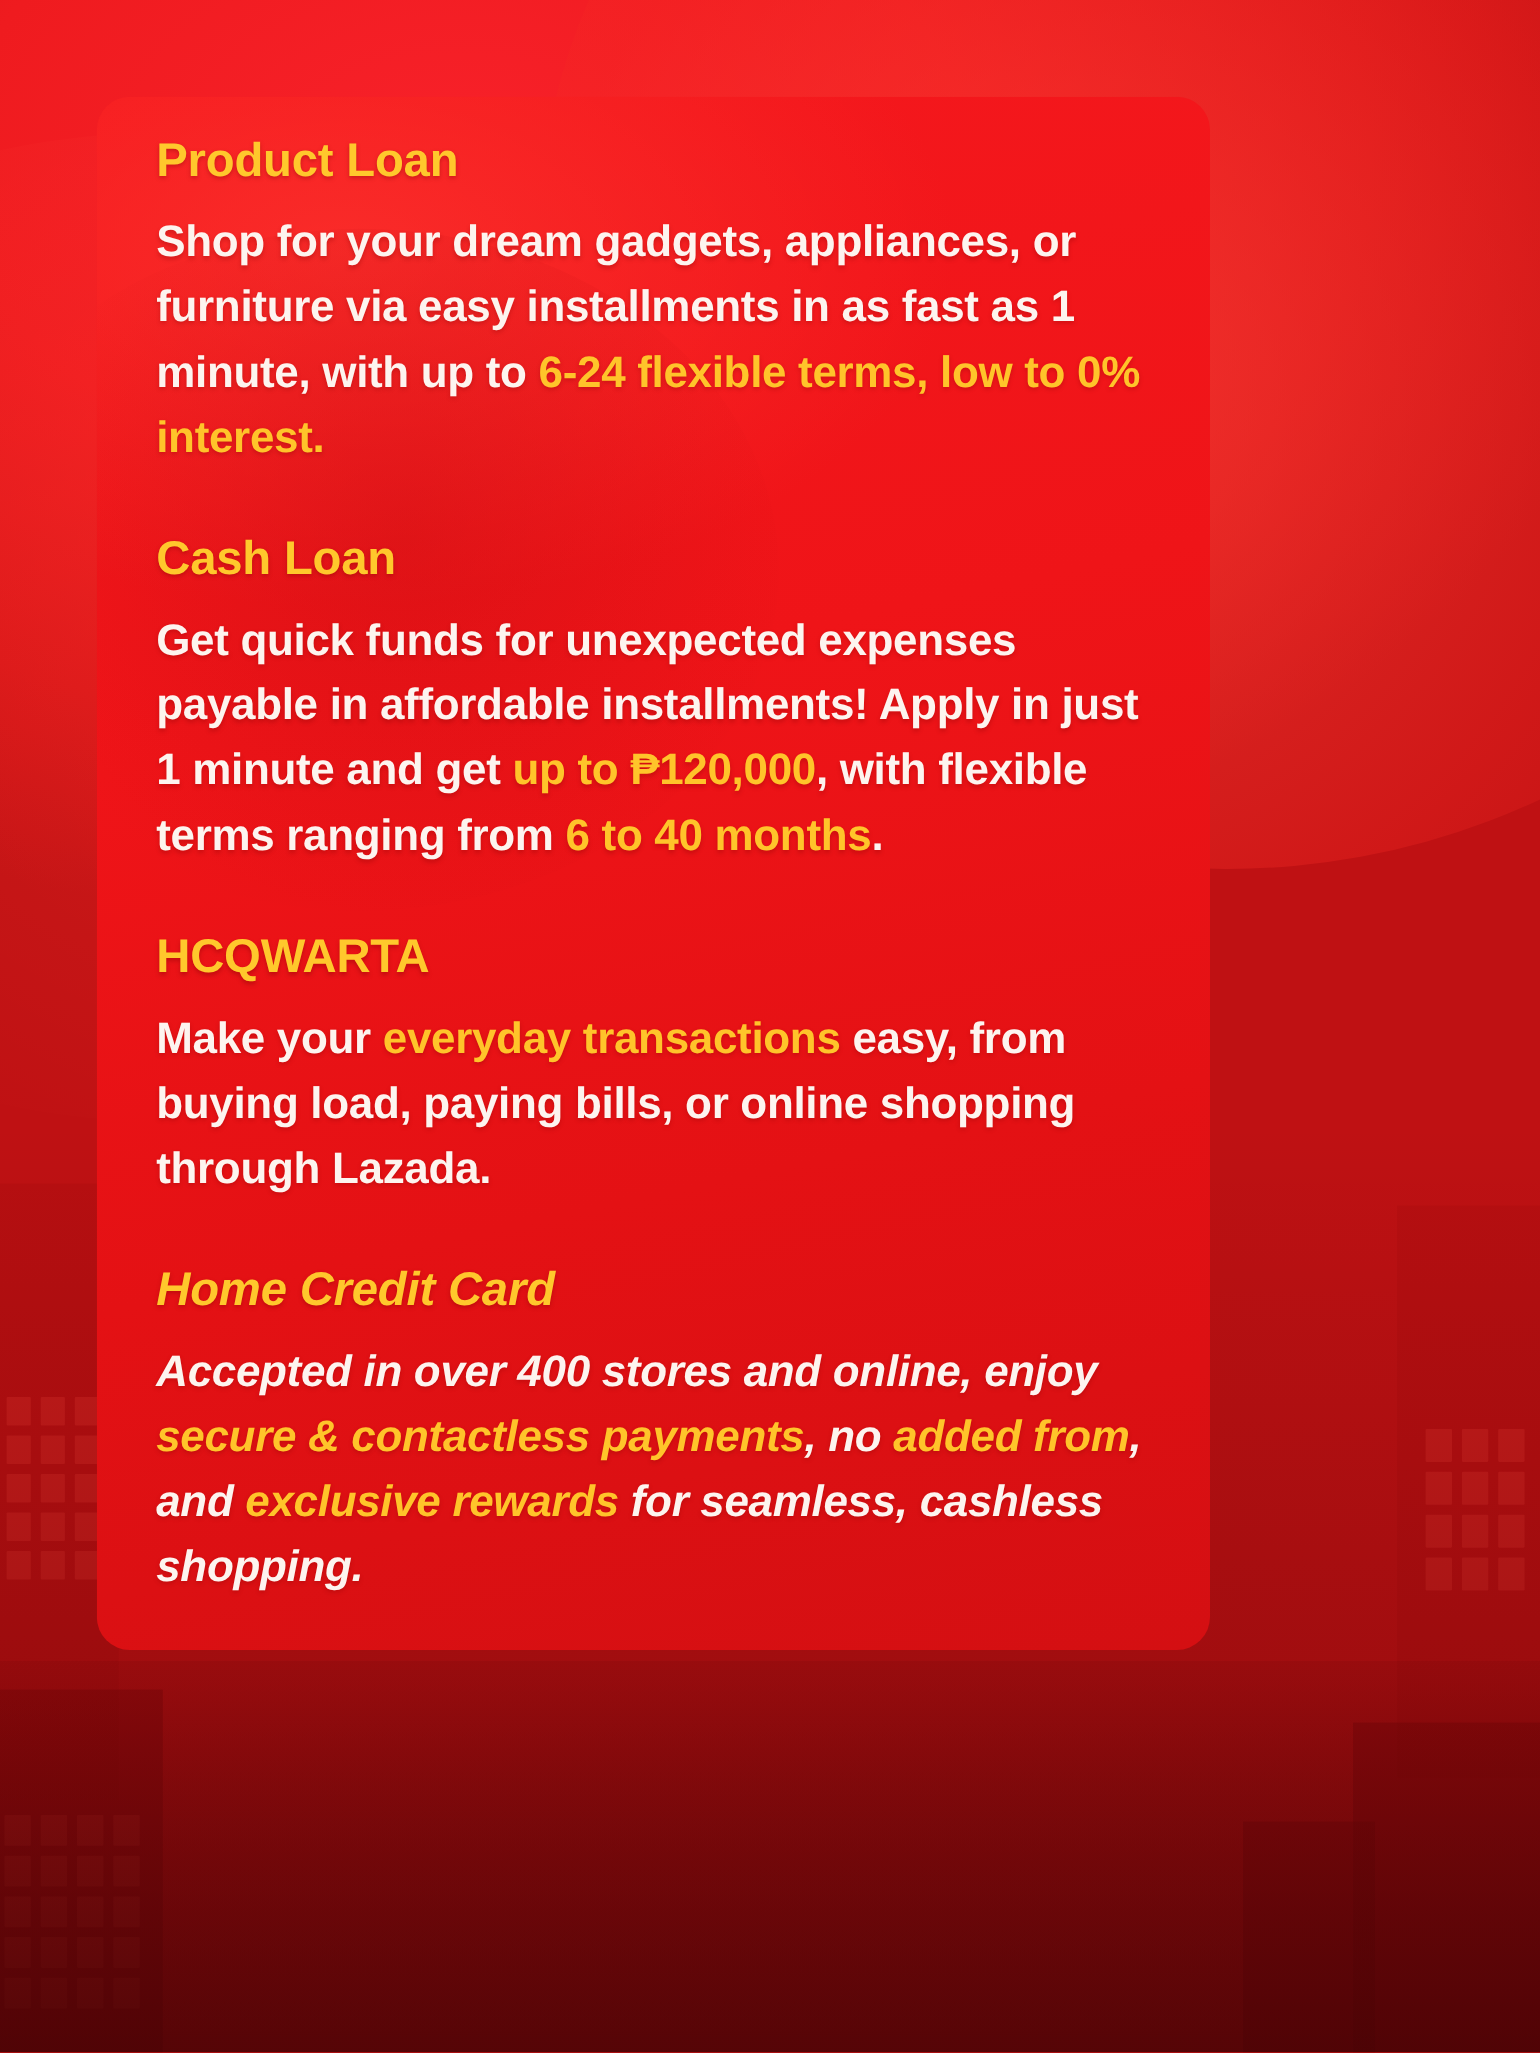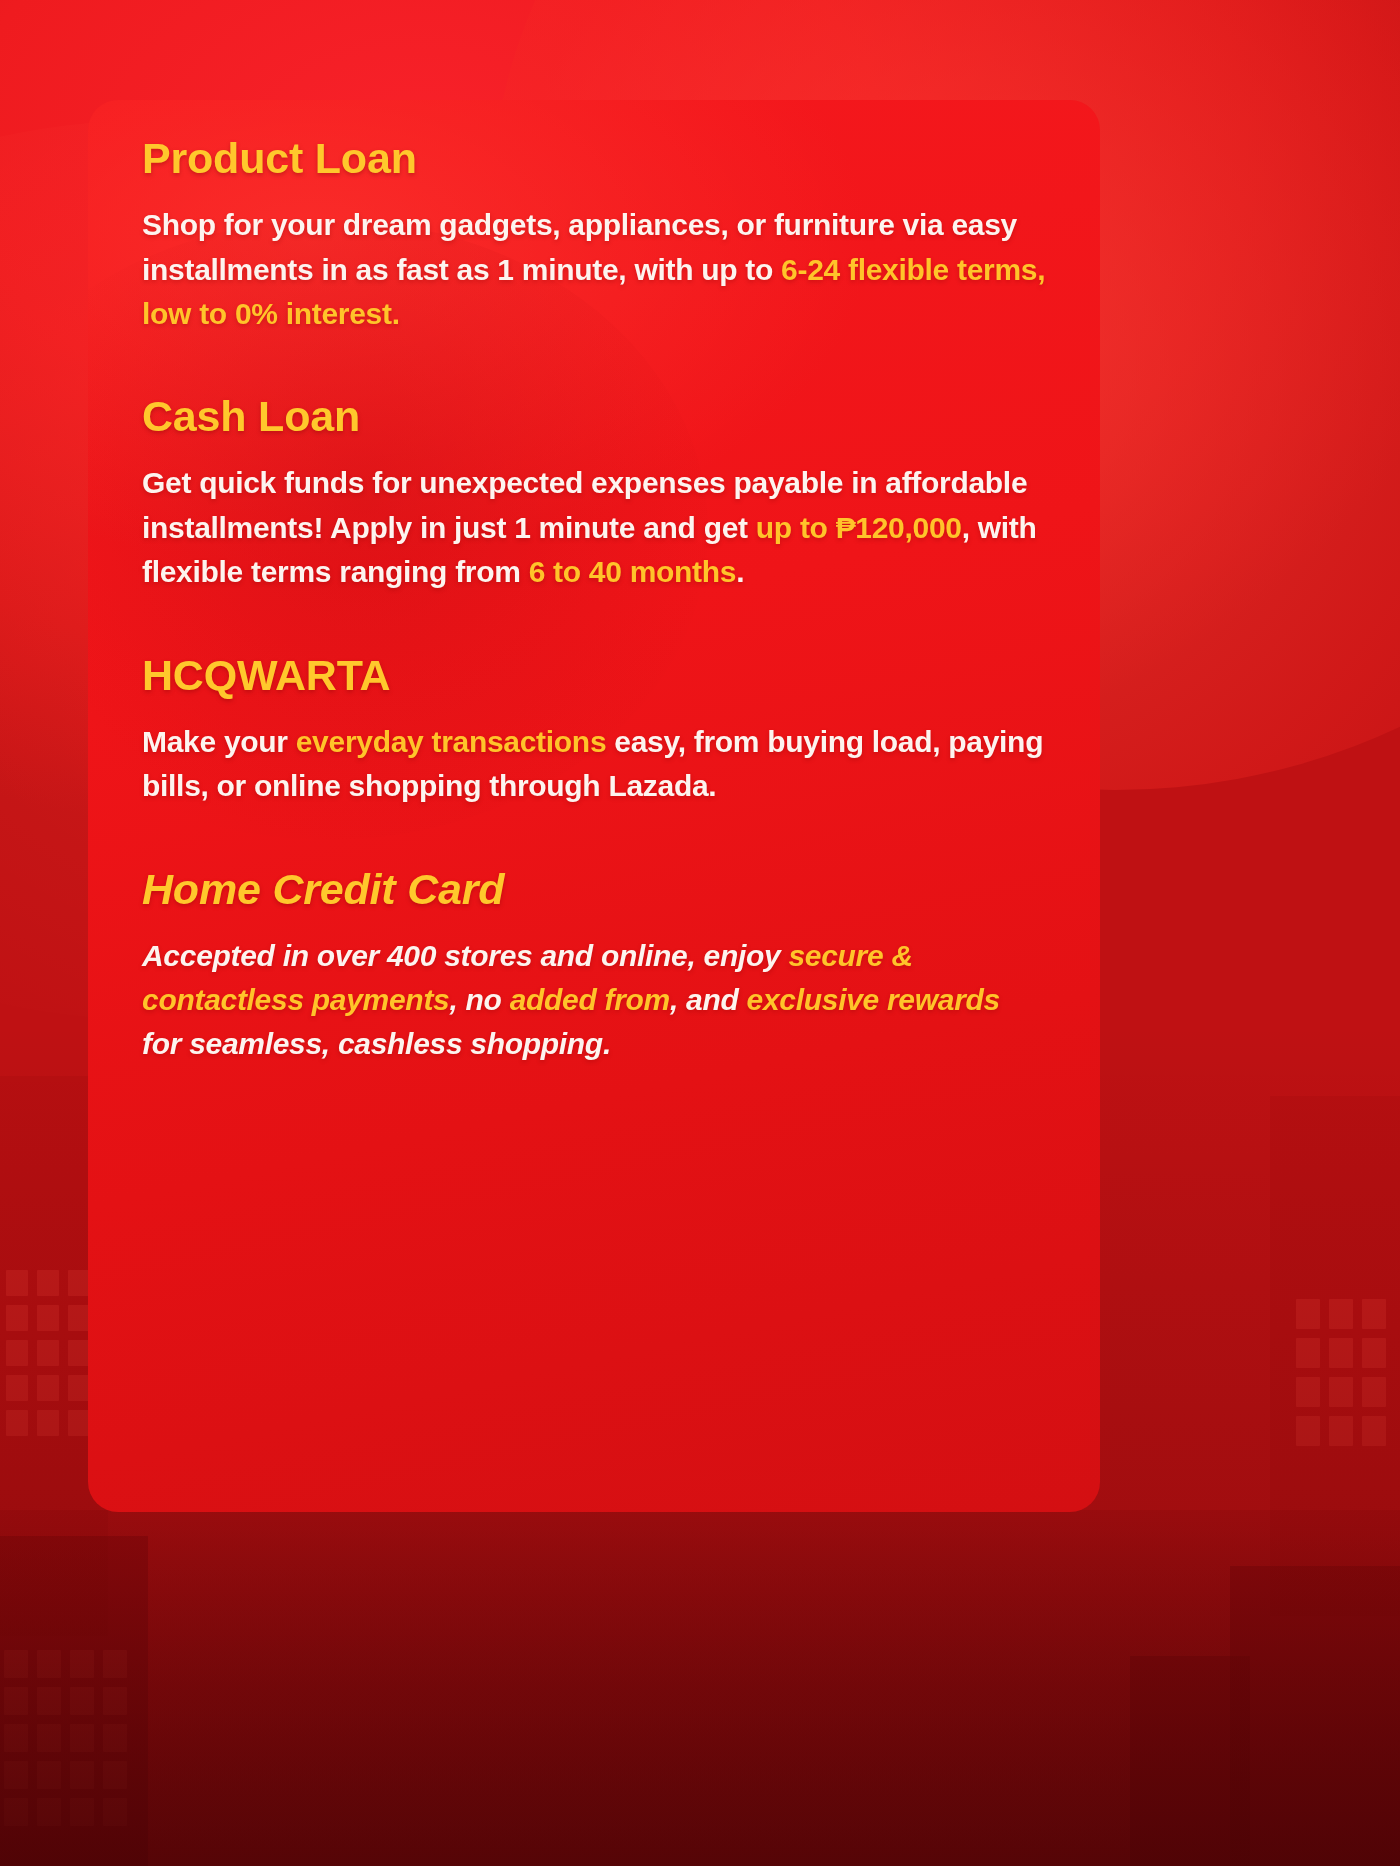--- a/index.html
+++ b/index.html
@@ -69,21 +69,21 @@
   }
   .win {
     background: rgba(236,60,52,0.30);
     border-radius: 1px;
   }
 
   
   #card {
     position: absolute;
     left: 88px;
-    top: 100px;
+    top: 88px;
     width: 1012px;
     height: 1412px;
     border-radius: 30px;
     background:
       radial-gradient(ellipse 900px 520px at 22% 10%, rgba(255,60,52,0.55) 0%, rgba(255,40,35,0.0) 62%),
       linear-gradient(168deg, #f5181d 0%, #ef1418 38%, #e41114 68%, #d40f12 100%);
     padding: 36px 54px 40px 54px;
     overflow: hidden;
   }
 
@@ -108,21 +108,21 @@
     font-size: 43px;
     font-weight: 700;
     color: #ffc82c;
     letter-spacing: -0.2px;
     line-height: 1.05;
     margin-bottom: 22px;
     text-shadow: 0 2px 4px rgba(120,0,0,0.35);
   }
 
   .sec-body {
-    font-size: 30px;
+    font-size: 40px;
     font-weight: 700;
     color: #fdf4ef;
     line-height: 1.48;
     letter-spacing: -0.3px;
     text-shadow: 0 2px 4px rgba(130,0,0,0.30);
   }
 
   .hl { color: #ffc42a; }
 
   

